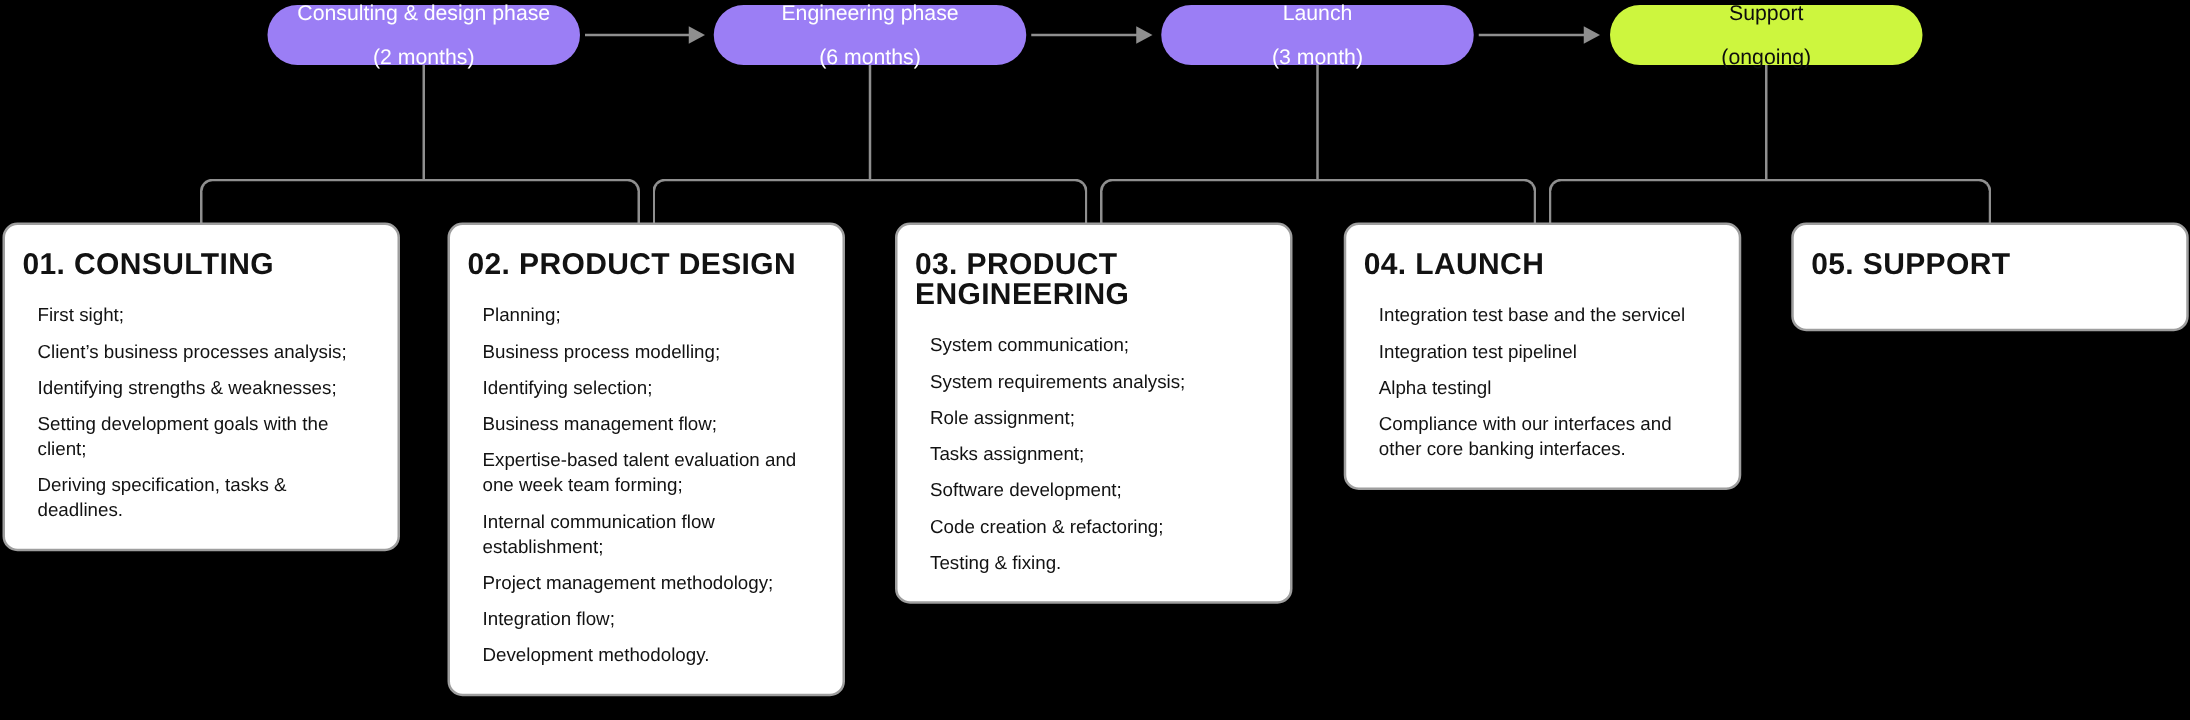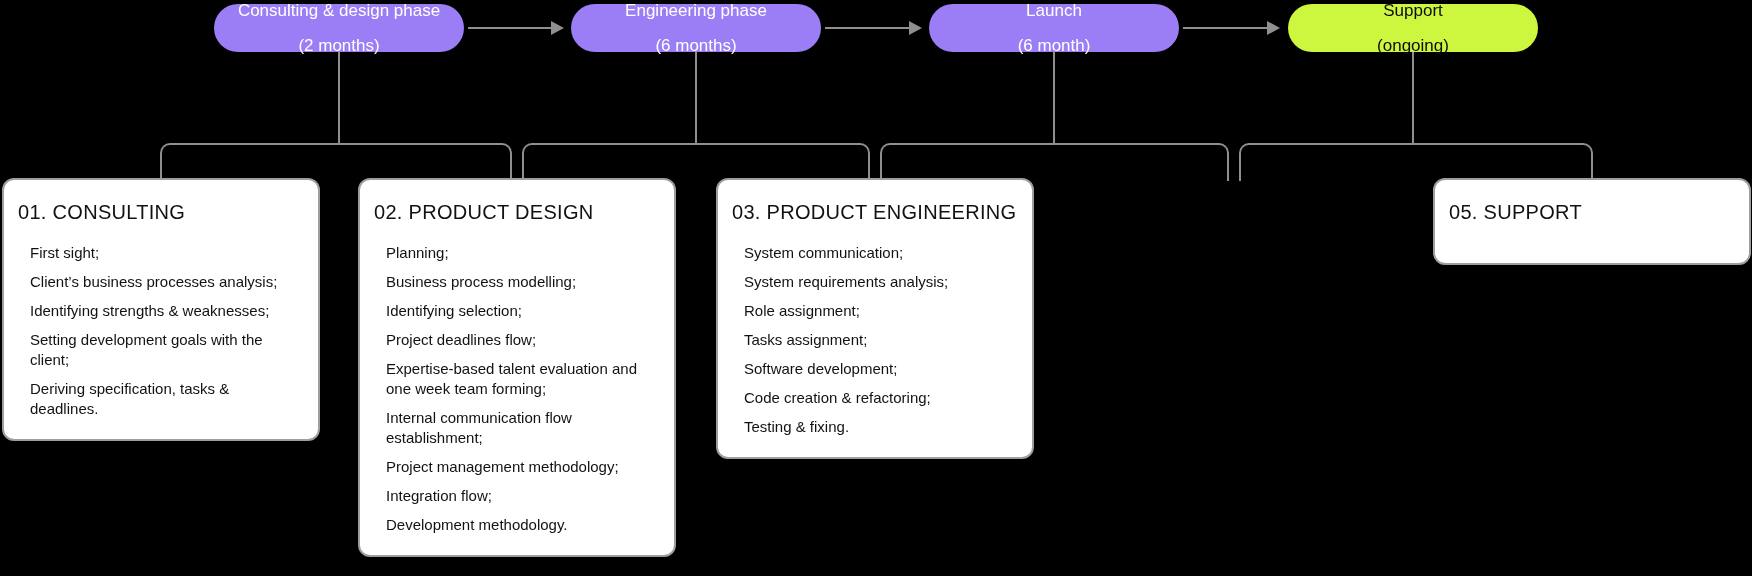--- a/index.html
+++ b/index.html
@@ -30,21 +30,21 @@
     position:absolute;top:143px;height:38px;box-sizing:border-box;
     border:2px solid var(--line);border-bottom:none;
     border-radius:10px 10px 0 0;z-index:1;
   }
   .card{
     position:absolute;top:178px;width:318px;box-sizing:border-box;
     background:var(--card_bg);border:2px solid var(--card_border);
     border-radius:12px;padding:20px 14px;z-index:2;
   }
   .card-title{
-    margin:0 0 19px;font-size:20px;font-weight:normal;line-height:24px;
+    margin:0 0 19px;font-size:24px;font-weight:bold;line-height:24px;
     letter-spacing:.3px;color:var(--text_dark);
   }
   .card-item{
     margin:0 12px 9px;font-size:15px;font-weight:500;line-height:20px;
     color:var(--text_dark);
   }
   .card-item:last-child{margin-bottom:0;}
 </style>
 </head>
 <body>
@@ -54,21 +54,21 @@
   <div class="pill purple" style="left:214px">
     <span>Consulting &amp; design phase</span>
     <span>(2 months)</span>
   </div>
   <div class="pill purple" style="left:571px">
     <span>Engineering phase</span>
     <span>(6 months)</span>
   </div>
   <div class="pill purple" style="left:929px">
     <span>Launch</span>
-    <span>(6 month)</span>
+    <span>(3 month)</span>
   </div>
   <div class="pill lime" style="left:1288px">
     <span>Support</span>
     <span>(ongoing)</span>
   </div>
 
   <div>
     <div class="arrow-line" style="left:468px;width:85px"></div>
     <div class="arrow-head" style="left:551px"></div>
   </div>
@@ -100,37 +100,46 @@
         <p class="card-item">Setting development goals with the client;</p>
         <p class="card-item">Deriving specification, tasks &amp; deadlines.</p>
       </div>
   </div>
   <div class="card" style="left:358px">
     <h3 class="card-title">02. PRODUCT DESIGN</h3>
     <div>
         <p class="card-item">Planning;</p>
         <p class="card-item">Business process modelling;</p>
         <p class="card-item">Identifying selection;</p>
-        <p class="card-item">Project deadlines flow;</p>
+        <p class="card-item">Business management flow;</p>
         <p class="card-item">Expertise-based talent evaluation and one week team forming;</p>
         <p class="card-item">Internal communication flow establishment;</p>
         <p class="card-item">Project management methodology;</p>
         <p class="card-item">Integration flow;</p>
         <p class="card-item">Development methodology.</p>
       </div>
   </div>
   <div class="card" style="left:716px">
     <h3 class="card-title">03. PRODUCT ENGINEERING</h3>
     <div>
         <p class="card-item">System communication;</p>
         <p class="card-item">System requirements analysis;</p>
         <p class="card-item">Role assignment;</p>
         <p class="card-item">Tasks assignment;</p>
         <p class="card-item">Software development;</p>
         <p class="card-item">Code creation &amp; refactoring;</p>
         <p class="card-item">Testing &amp; fixing.</p>
       </div>
   </div>
+  <div class="card" style="left:1075px">
+    <h3 class="card-title">04. LAUNCH</h3>
+    <div>
+        <p class="card-item">Integration test base and the servicel</p>
+        <p class="card-item">Integration test pipelinel</p>
+        <p class="card-item">Alpha testingl</p>
+        <p class="card-item">Compliance with our interfaces and other core banking interfaces.</p>
+      </div>
+  </div>
   <div class="card" style="left:1433px">
     <h3 class="card-title">05. SUPPORT</h3>
   </div>
 
 </div>
 
 </body></html>

